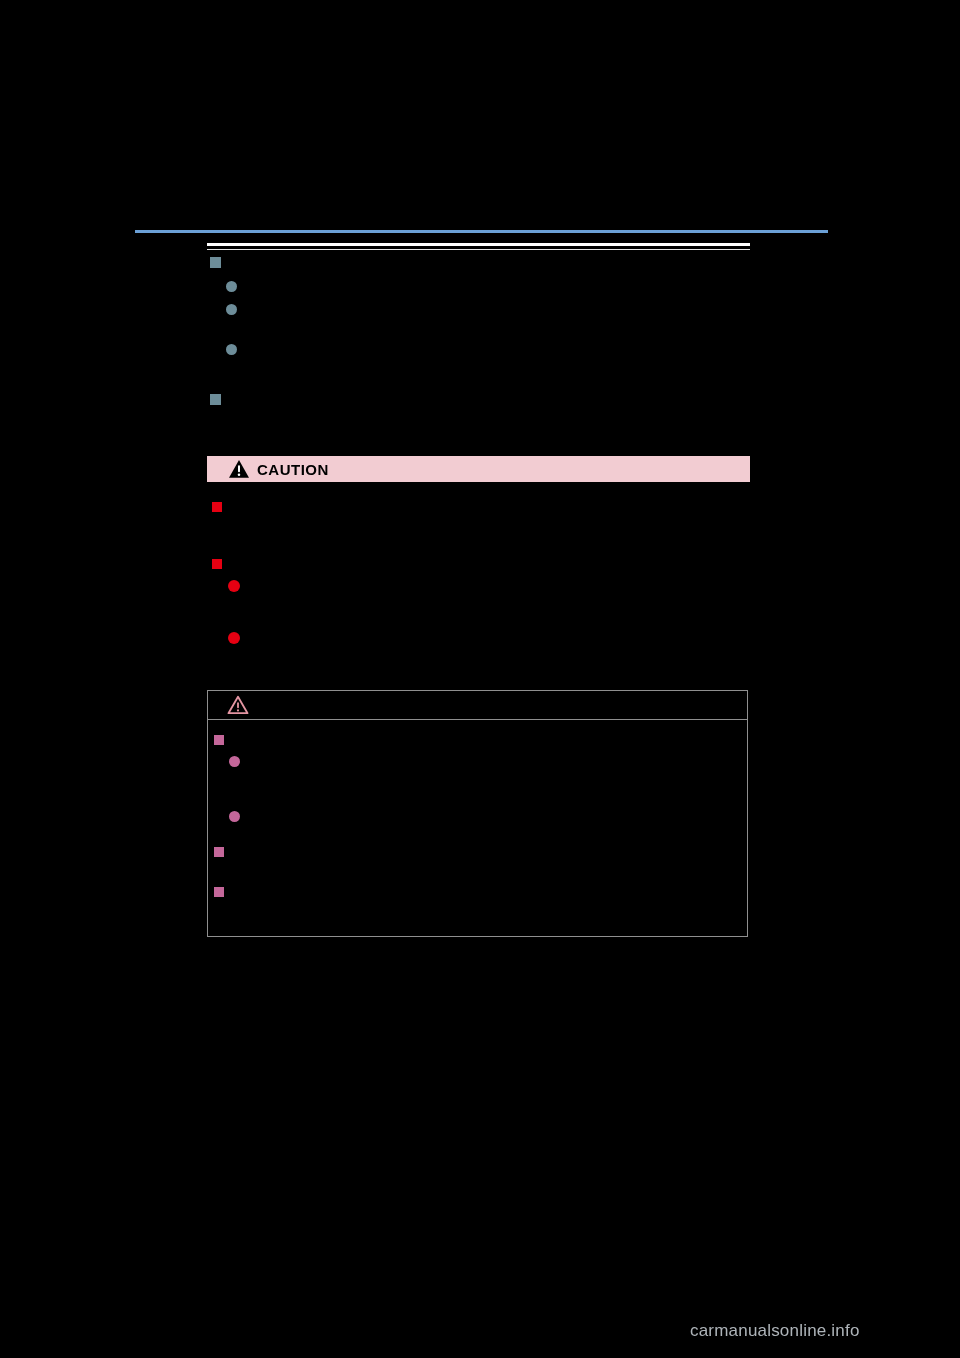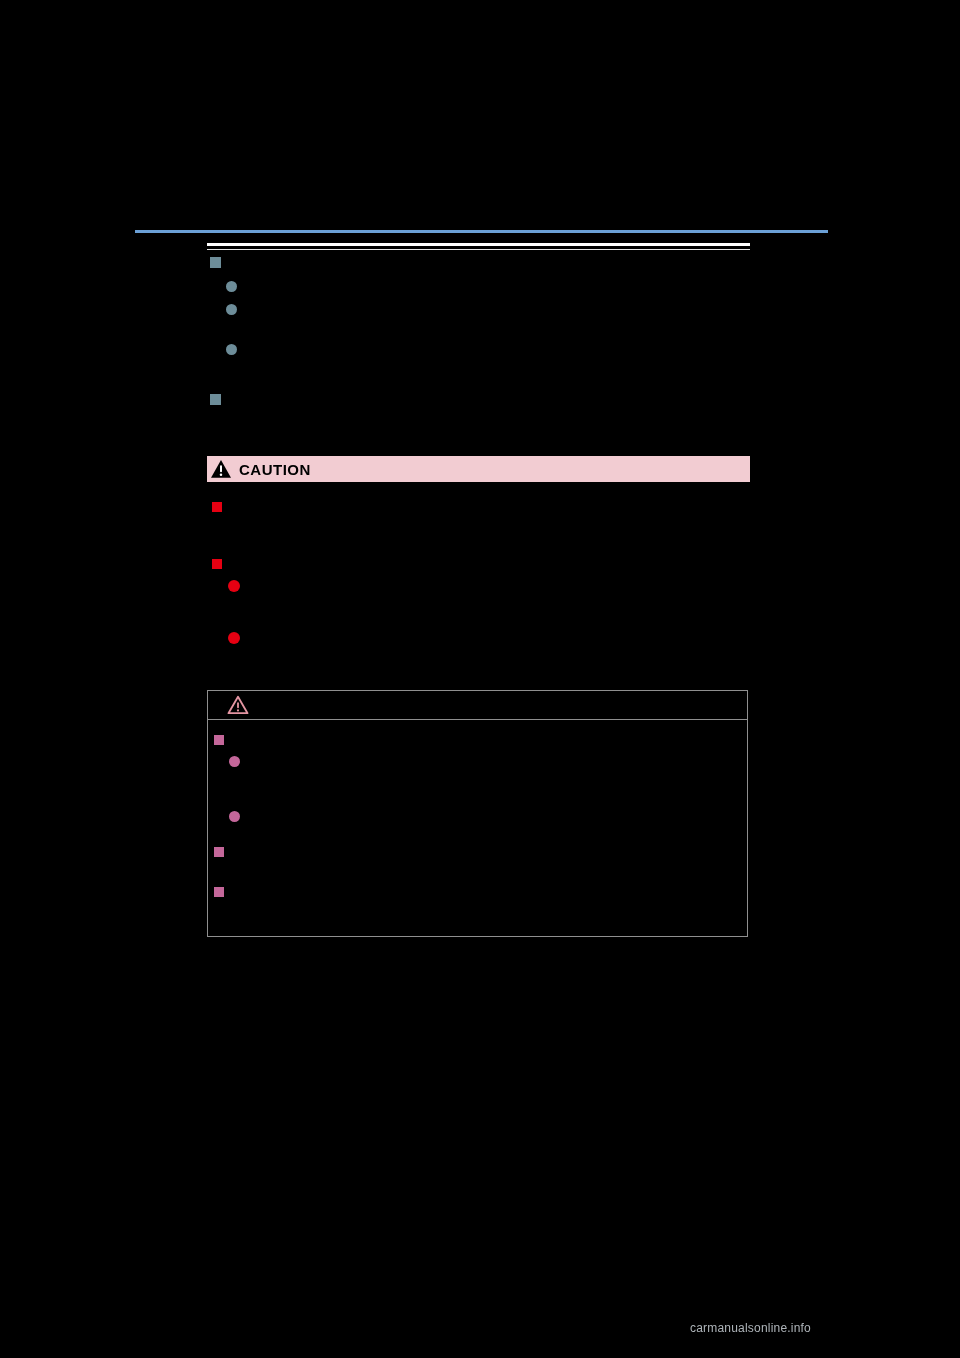--- a/index.html
+++ b/index.html
@@ -70,21 +70,21 @@
   
   .caution-banner {
     position: absolute;
     left: 207px;
     top: 456px;
     width: 543px;
     height: 26px;
     background: #f2ccd2;
     display: flex;
     align-items: center;
-    padding-left: 3px;
+    padding-left: 21px;
     box-sizing: border-box;
   }
   .caution-banner .tri {
     width: 22px;
     height: 20px;
     margin-right: 7px;
     flex: 0 0 auto;
   }
   .caution-label {
     color: #000000;
@@ -131,21 +131,21 @@
   .p-c2  { left: 229px; top: 811px; width: 11px; height: 11px; }
   .p-sq2 { left: 214px; top: 847px; width: 10px; height: 10px; }
   .p-sq3 { left: 214px; top: 887px; width: 10px; height: 10px; }
 
   
   .watermark {
     position: absolute;
     left: 690px;
     top: 1321px;
     color: #aeb4b9;
-    font-size: 12px;
+    font-size: 17px;
     letter-spacing: 0.2px;
   }
 </style>
 </head>
 <body>
 
 <div class="page">
 
   <div class="top-rule"></div>
   <div class="header-rule-thick"></div>

